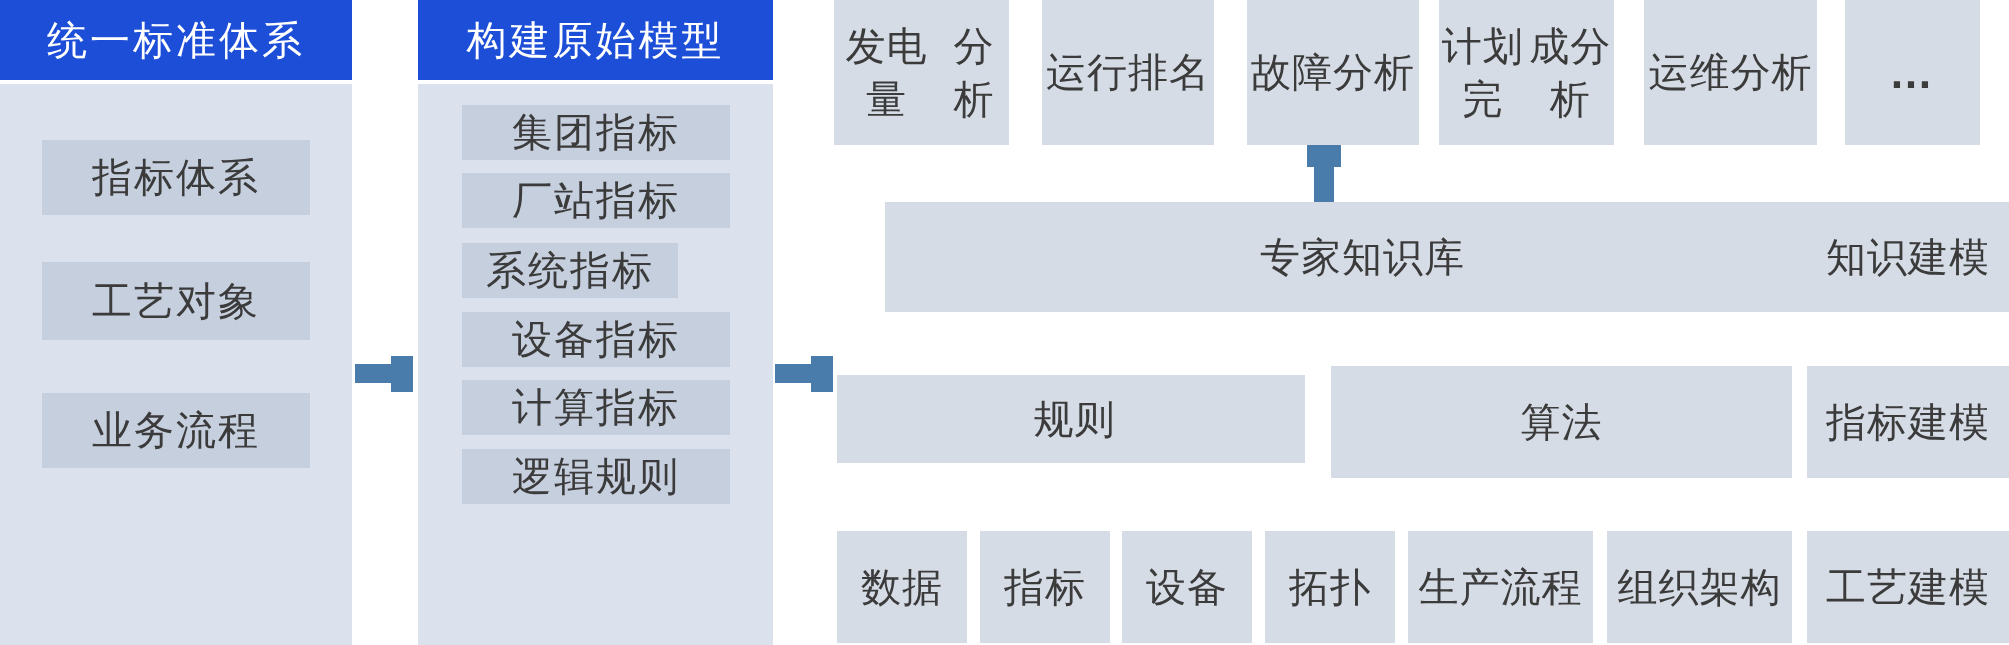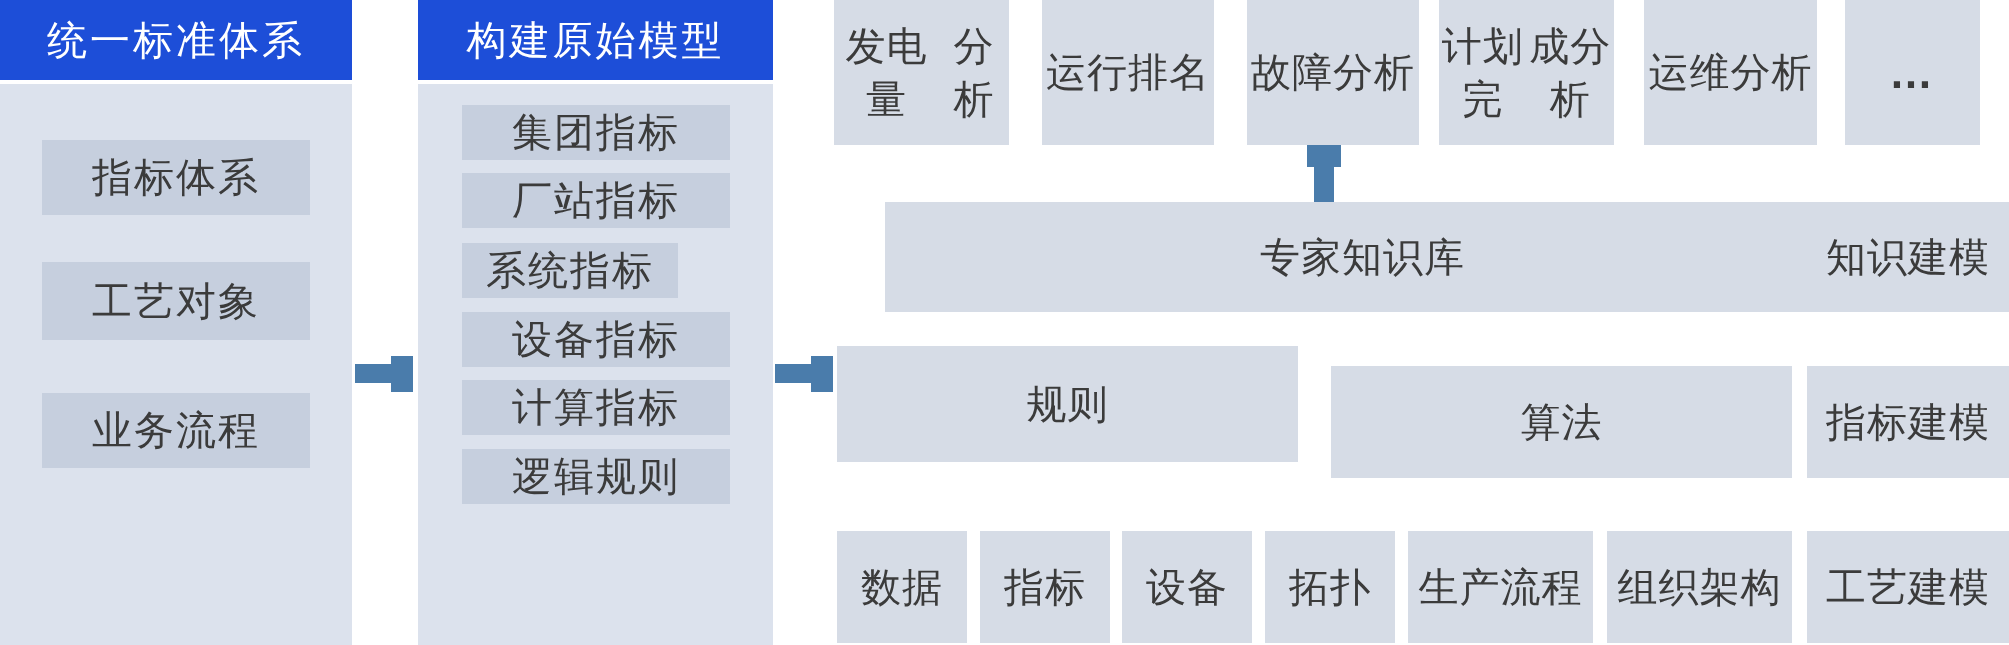--- a/index.html
+++ b/index.html
@@ -80,21 +80,21 @@
   </div>
 
   <div>
     <div class="abs arrowpart" style="left:1307px;top:145px;width:34px;height:22px;"></div>
     <div class="abs arrowpart" style="left:1314px;top:167px;width:20px;height:35px;"></div>
   </div>
 
   <div class="abs flexc graybox" style="left:837px;top:202px;width:955px;height:110px;margin-left:48px;">专家知识库</div>
   <div class="abs flexc graybox" style="left:1807px;top:202px;width:202px;height:110px;">知识建模</div>
 
-  <div class="abs flexc graybox" style="left:837px;top:346px;width:461px;height:116px;">规则</div>
+  <div class="abs flexc graybox" style="left:837px;top:375px;width:461px;height:88px;padding-left:7px;">规则</div>
   <div class="abs flexc graybox" style="left:1331px;top:366px;width:461px;height:112px;">算法</div>
   <div class="abs flexc graybox" style="left:1807px;top:366px;width:202px;height:112px;">指标建模</div>
 
   <div class="abs flexc graybox" style="left:837px;top:531px;width:130px;height:112px;">数据</div>
   <div class="abs flexc graybox" style="left:980px;top:531px;width:130px;height:112px;">指标</div>
   <div class="abs flexc graybox" style="left:1122px;top:531px;width:130px;height:112px;">设备</div>
   <div class="abs flexc graybox" style="left:1265px;top:531px;width:130px;height:112px;">拓扑</div>
   <div class="abs flexc graybox" style="left:1408px;top:531px;width:185px;height:112px;">生产流程</div>
   <div class="abs flexc graybox" style="left:1607px;top:531px;width:185px;height:112px;">组织架构</div>
   <div class="abs flexc graybox" style="left:1807px;top:531px;width:202px;height:112px;">工艺建模</div>

